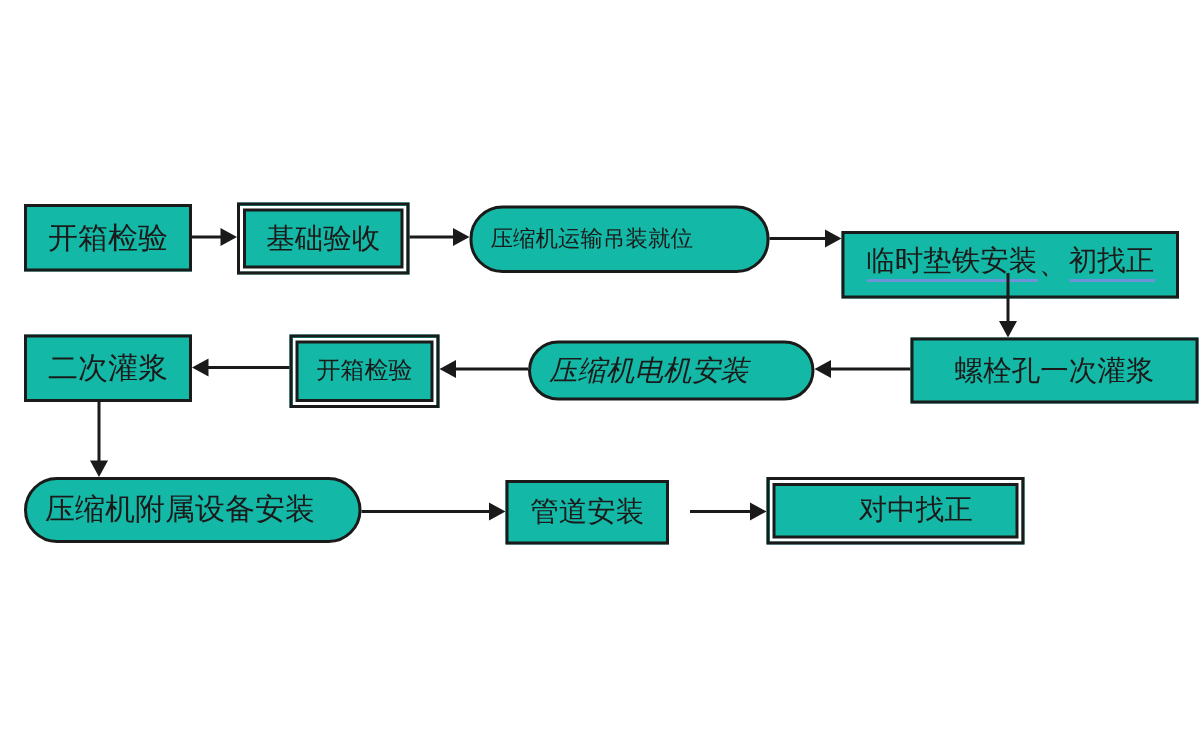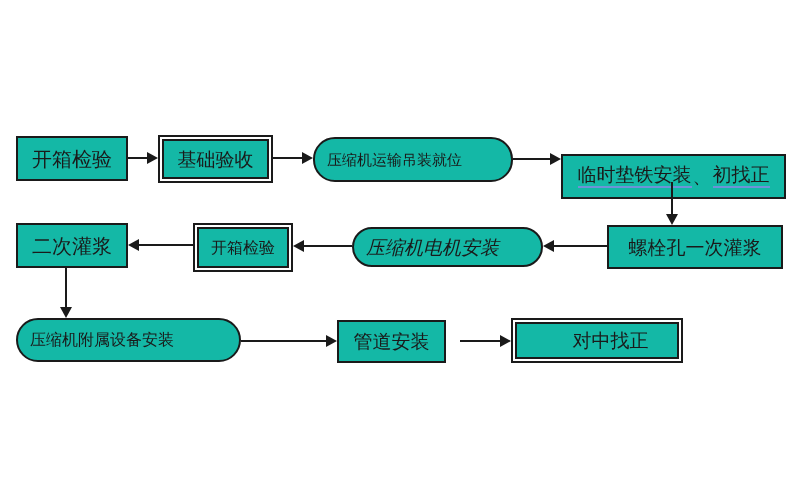--- a/index.html
+++ b/index.html
@@ -75,37 +75,37 @@
   <div class="node left-text" style="left:313px; top:137px; width:200px; height:45px; font-size:15px;">
     <span>压缩机运输吊装就位</span>
   </div>
 
   <div class="node" style="left:561px; top:154px; width:225px; height:45px; font-size:19px;">
     <span class="u">临时垫铁安装</span>
       <span class="sep">、</span>
       <span class="u">初找正</span>
   </div>
 
-  <div class="node" style="left:607px; top:225px; width:176px; height:44px; font-size:19px;">
+  <div class="node" style="left:607px; top:225px; width:192px; height:44px; font-size:19px;">
     <span>螺栓孔一次灌浆</span>
   </div>
 
   <div class="node left-text" style="left:352px; top:227px; width:191px; height:40px; font-size:19px;font-style:italic;">
     <span>压缩机电机安装</span>
   </div>
 
   <div class="node double" style="left:193px; top:223px; width:100px; height:49px; font-size:16px;">
     <span>开箱检验</span>
   </div>
 
   <div class="node" style="left:16px; top:223px; width:112px; height:45px; font-size:20px;">
     <span>二次灌浆</span>
   </div>
 
-  <div class="node left-text" style="left:16px; top:318px; width:225px; height:44px; font-size:16px;">
+  <div class="node left-text" style="left:16px; top:318px; width:225px; height:44px; font-size:20px;">
     <span>压缩机附属设备安装</span>
   </div>
 
   <div class="node" style="left:337px; top:320px; width:109px; height:43px; font-size:19px;">
     <span>管道安装</span>
   </div>
 
   <div class="node double" style="left:511px; top:318px; width:172px; height:45px; font-size:19px;padding-left:27px;">
     <span>对中找正</span>
   </div>

